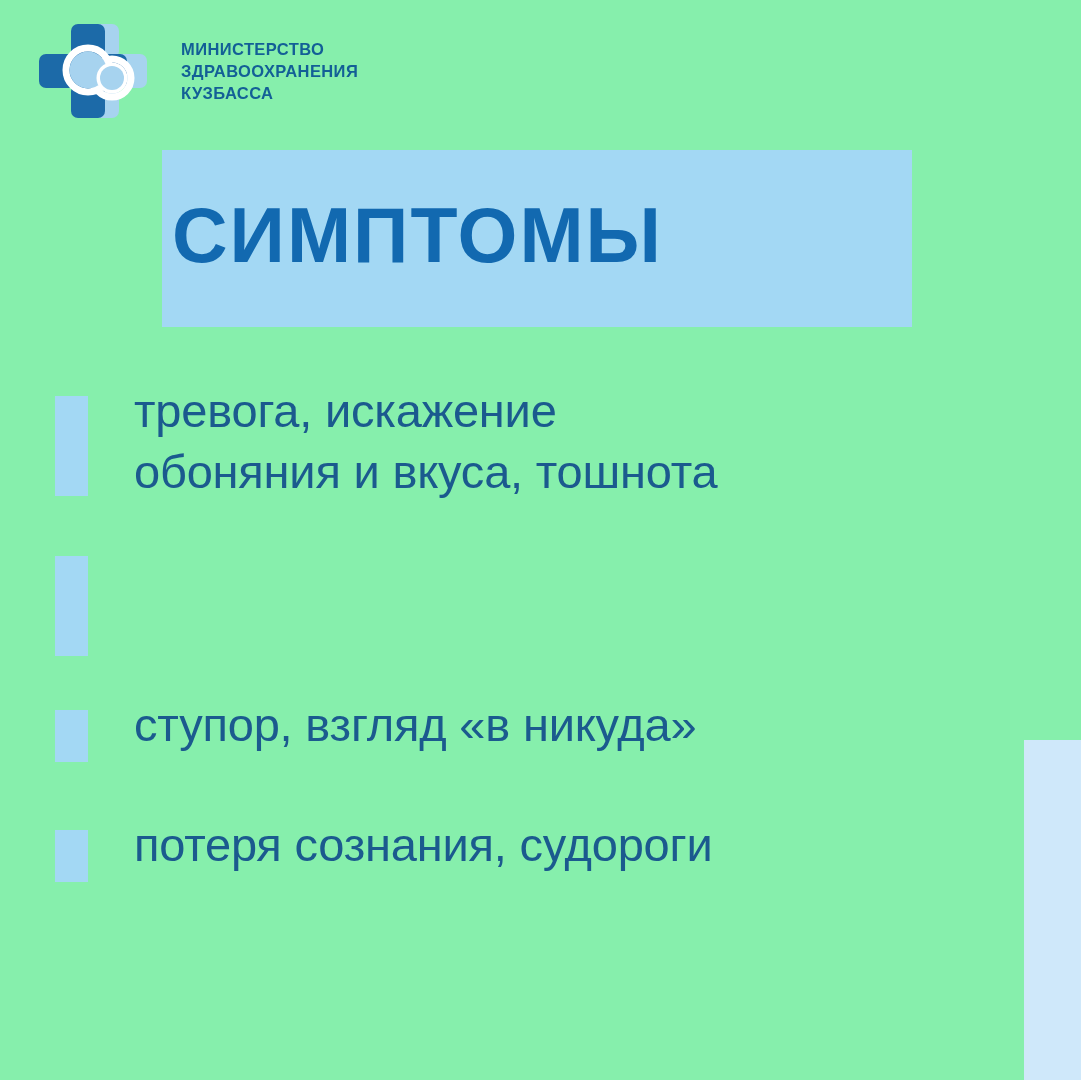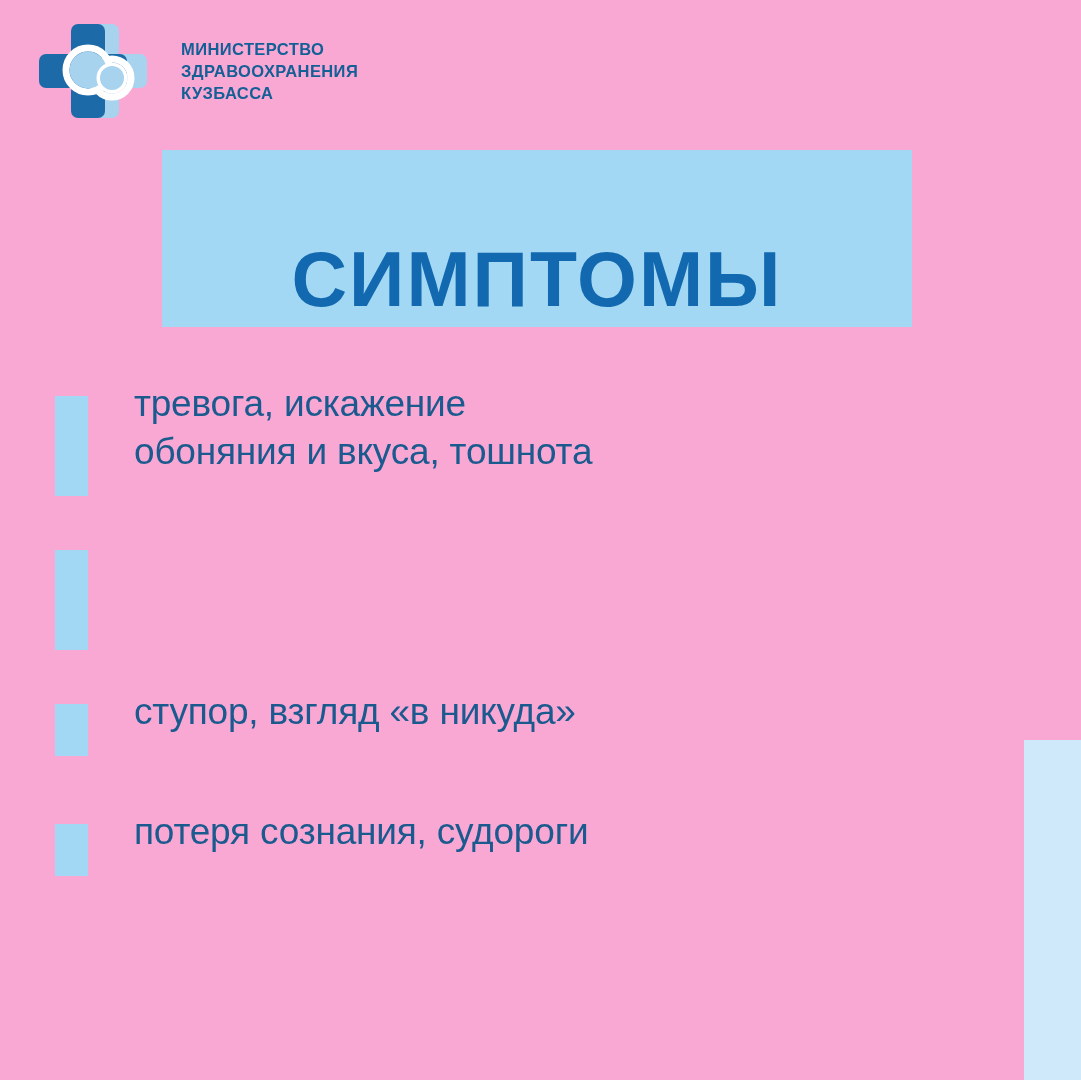--- a/index.html
+++ b/index.html
@@ -10,21 +10,21 @@
     height: 1080px;
     background: #ffffff;
     font-family: "Liberation Sans", "DejaVu Sans", sans-serif;
     overflow: hidden;
   }
 
   .poster {
     position: relative;
     width: 1081px;
     height: 1080px;
-    background: #f9a8d4;
+    background: #86efac;
     overflow: hidden;
   }
 
   
   .corner-block {
     position: absolute;
     right: 0;
     top: 740px;
     width: 57px;
     height: 340px;
@@ -60,22 +60,22 @@
 
   
   .title-banner {
     position: absolute;
     left: 162px;
     top: 150px;
     width: 750px;
     height: 177px;
     background: #a3d8f4;
     display: flex;
-    flex-direction: row;
-    align-items: flex-end;
+    flex-direction: column;
+    align-items: flex-start;
     justify-content: center;
     padding: 4px 10px 10px 10px;
   }
 
   .title-main {
     font-weight: bold;
     font-size: 77px;
     line-height: 0.98;
     letter-spacing: 2px;
     color: #1269b0;
@@ -118,21 +118,21 @@
     width: 33px;
     background: #a3d8f4;
     margin-top: 16px;
     margin-right: 46px;
   }
 
   .symptom-item.double .bullet-bar { height: 100px; }
   .symptom-item.single .bullet-bar { height: 52px; }
 
   .symptom-text {
-    font-size: 37px;
+    font-size: 47px;
     line-height: 1.30;
     color: #1b5a8e;
     letter-spacing: -0.2px;
     white-space: pre-line;
     padding-top: 0px;
   }
 </style>
 </head>
 <body>
 

